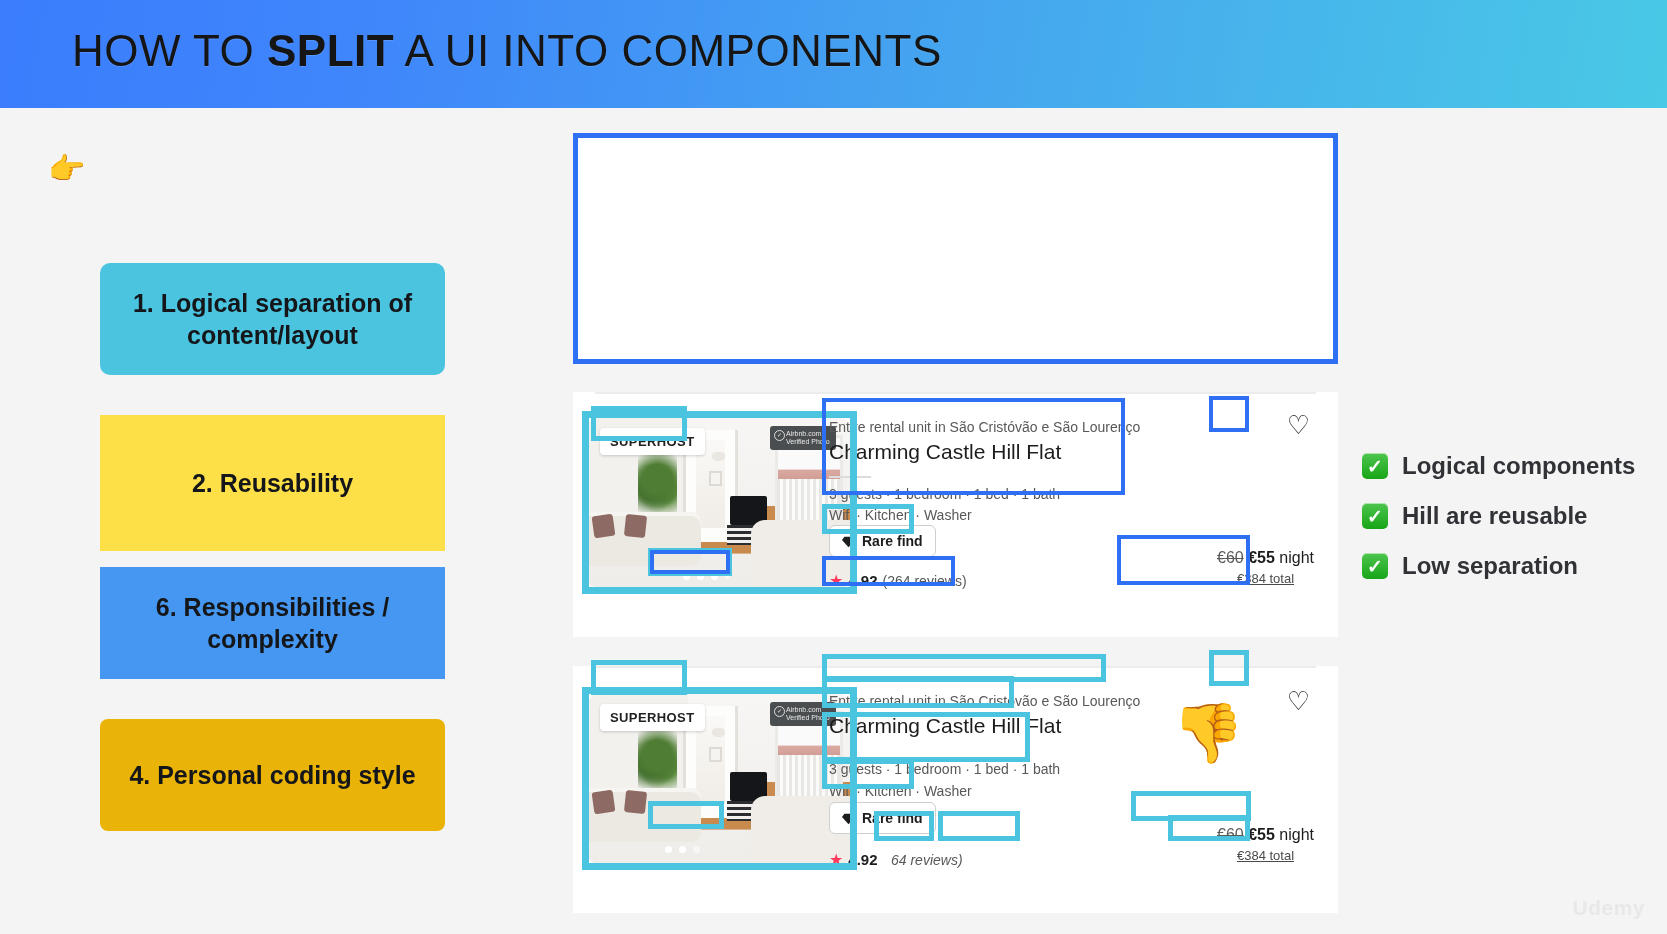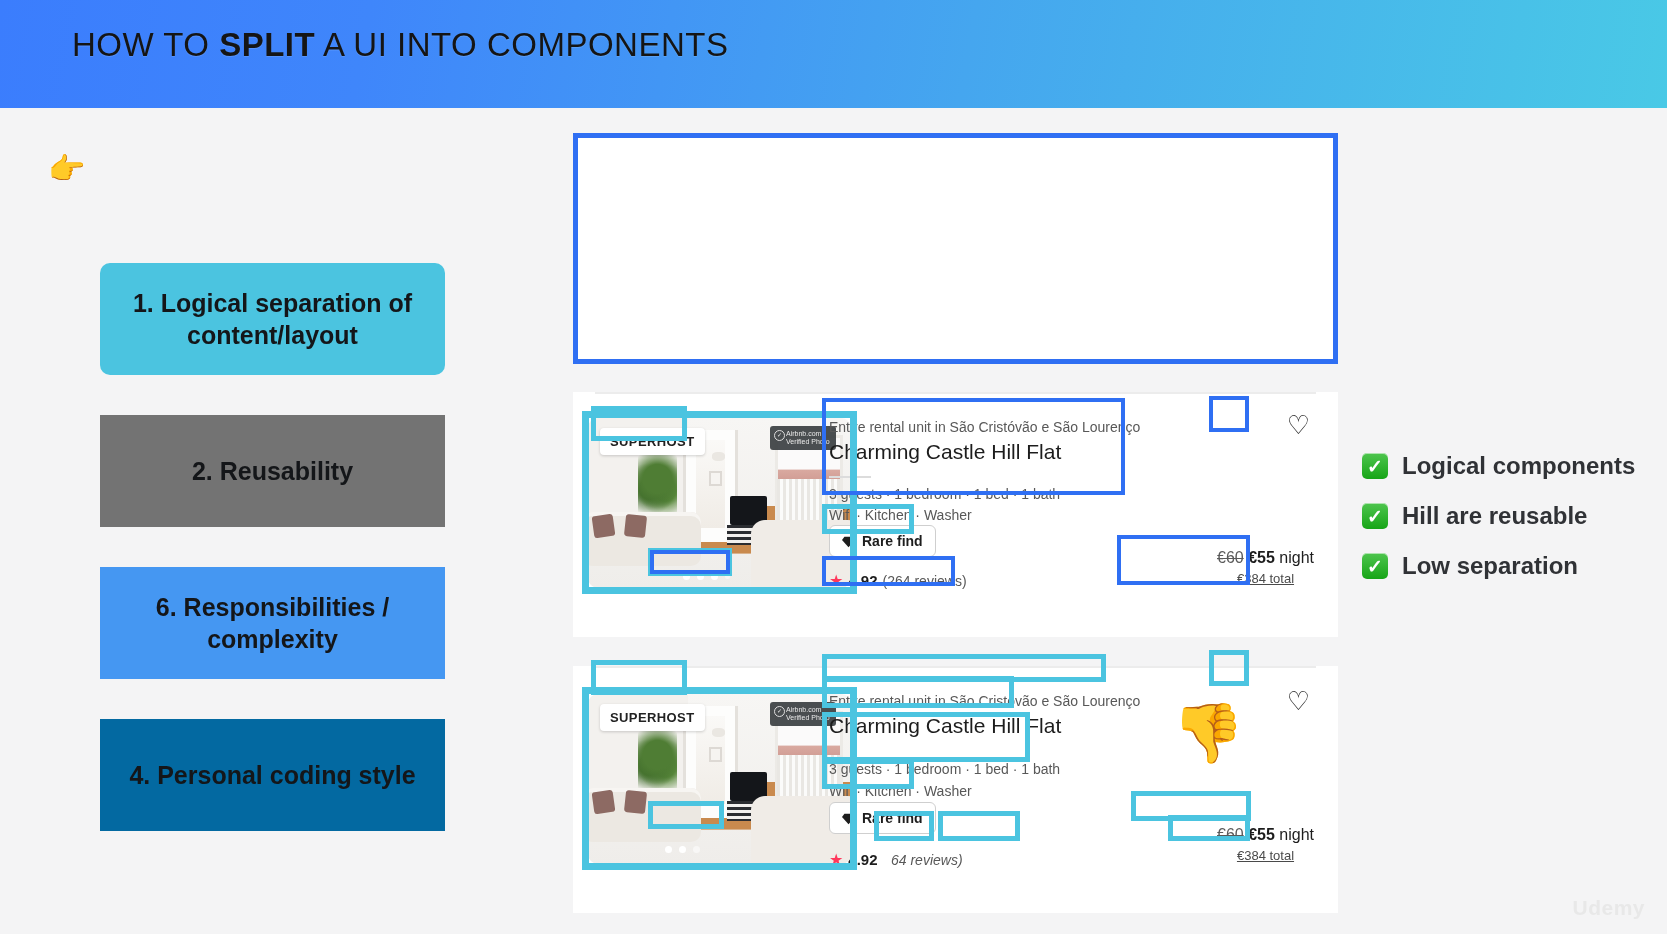--- a/index.html
+++ b/index.html
@@ -12,42 +12,42 @@
   .slide { position: relative; width: 1667px; height: 934px; background: #f4f4f5; }
 
   
   .header {
     position: absolute; left: 0; top: 0; width: 1667px; height: 108px;
     background: linear-gradient(100deg, #3b7dfd 0%, #3f86fb 22%, #45a6ef 58%, #49c9e6 100%);
     overflow: hidden;
   }
   .header-title {
     position: absolute; left: 72px; top: 26px;
-    font-size: 33px; font-weight: 400; color: #151515;
+    font-size: 44px; font-weight: 400; color: #151515;
     letter-spacing: 0.5px; white-space: nowrap;
     text-shadow: 0 1px 0 rgba(255,255,255,0.12);
   }
   .header-title b { font-weight: 700; }
 
   
   .left-col { position: absolute; left: 0; top: 108px; width: 500px; height: 826px; }
   .intro { position: absolute; left: 48px; top: 42px; width: 440px; display: flex; gap: 16px; }
   .intro-emoji { font-size: 30px; line-height: 1.1; flex: 0 0 auto; padding-top: 2px; }
   .intro-text { font-size: 28px; font-weight: 700; color: #2f3135; line-height: 1.32; }
 
   .criteria-box {
     position: absolute; left: 100px; width: 345px;
     display: flex; align-items: center; justify-content: center;
     text-align: center; color: #141619; font-weight: 700;
     font-size: 25px; line-height: 1.3; padding: 8px 14px;
   }
   .cb1 { top: 155px; height: 112px; background: #4bc4e0; border-radius: 10px; }
-  .cb2 { top: 307px; height: 112px; background: #737373; }
+  .cb2 { top: 307px; height: 136px; background: #fde047; }
   .cb3 { top: 459px; height: 112px; background: #4597f2; }
-  .cb4 { top: 611px; height: 112px; background: #0369a1; }
+  .cb4 { top: 611px; height: 112px; background: #eab308; border-radius: 8px; }
 
   
   .checklist { position: absolute; left: 1362px; top: 452px; width: 300px; }
   .check-row { display: flex; align-items: center; gap: 14px; margin-bottom: 22px; }
   .check-icon {
     width: 26px; height: 26px; border-radius: 5px; flex: 0 0 auto;
     background: linear-gradient(#4ec54e, #17a517);
     display: flex; align-items: center; justify-content: center;
     color: #fff; font-size: 19px; font-weight: 700; line-height: 1;
     box-shadow: inset 0 1px 0 rgba(255,255,255,.55);

